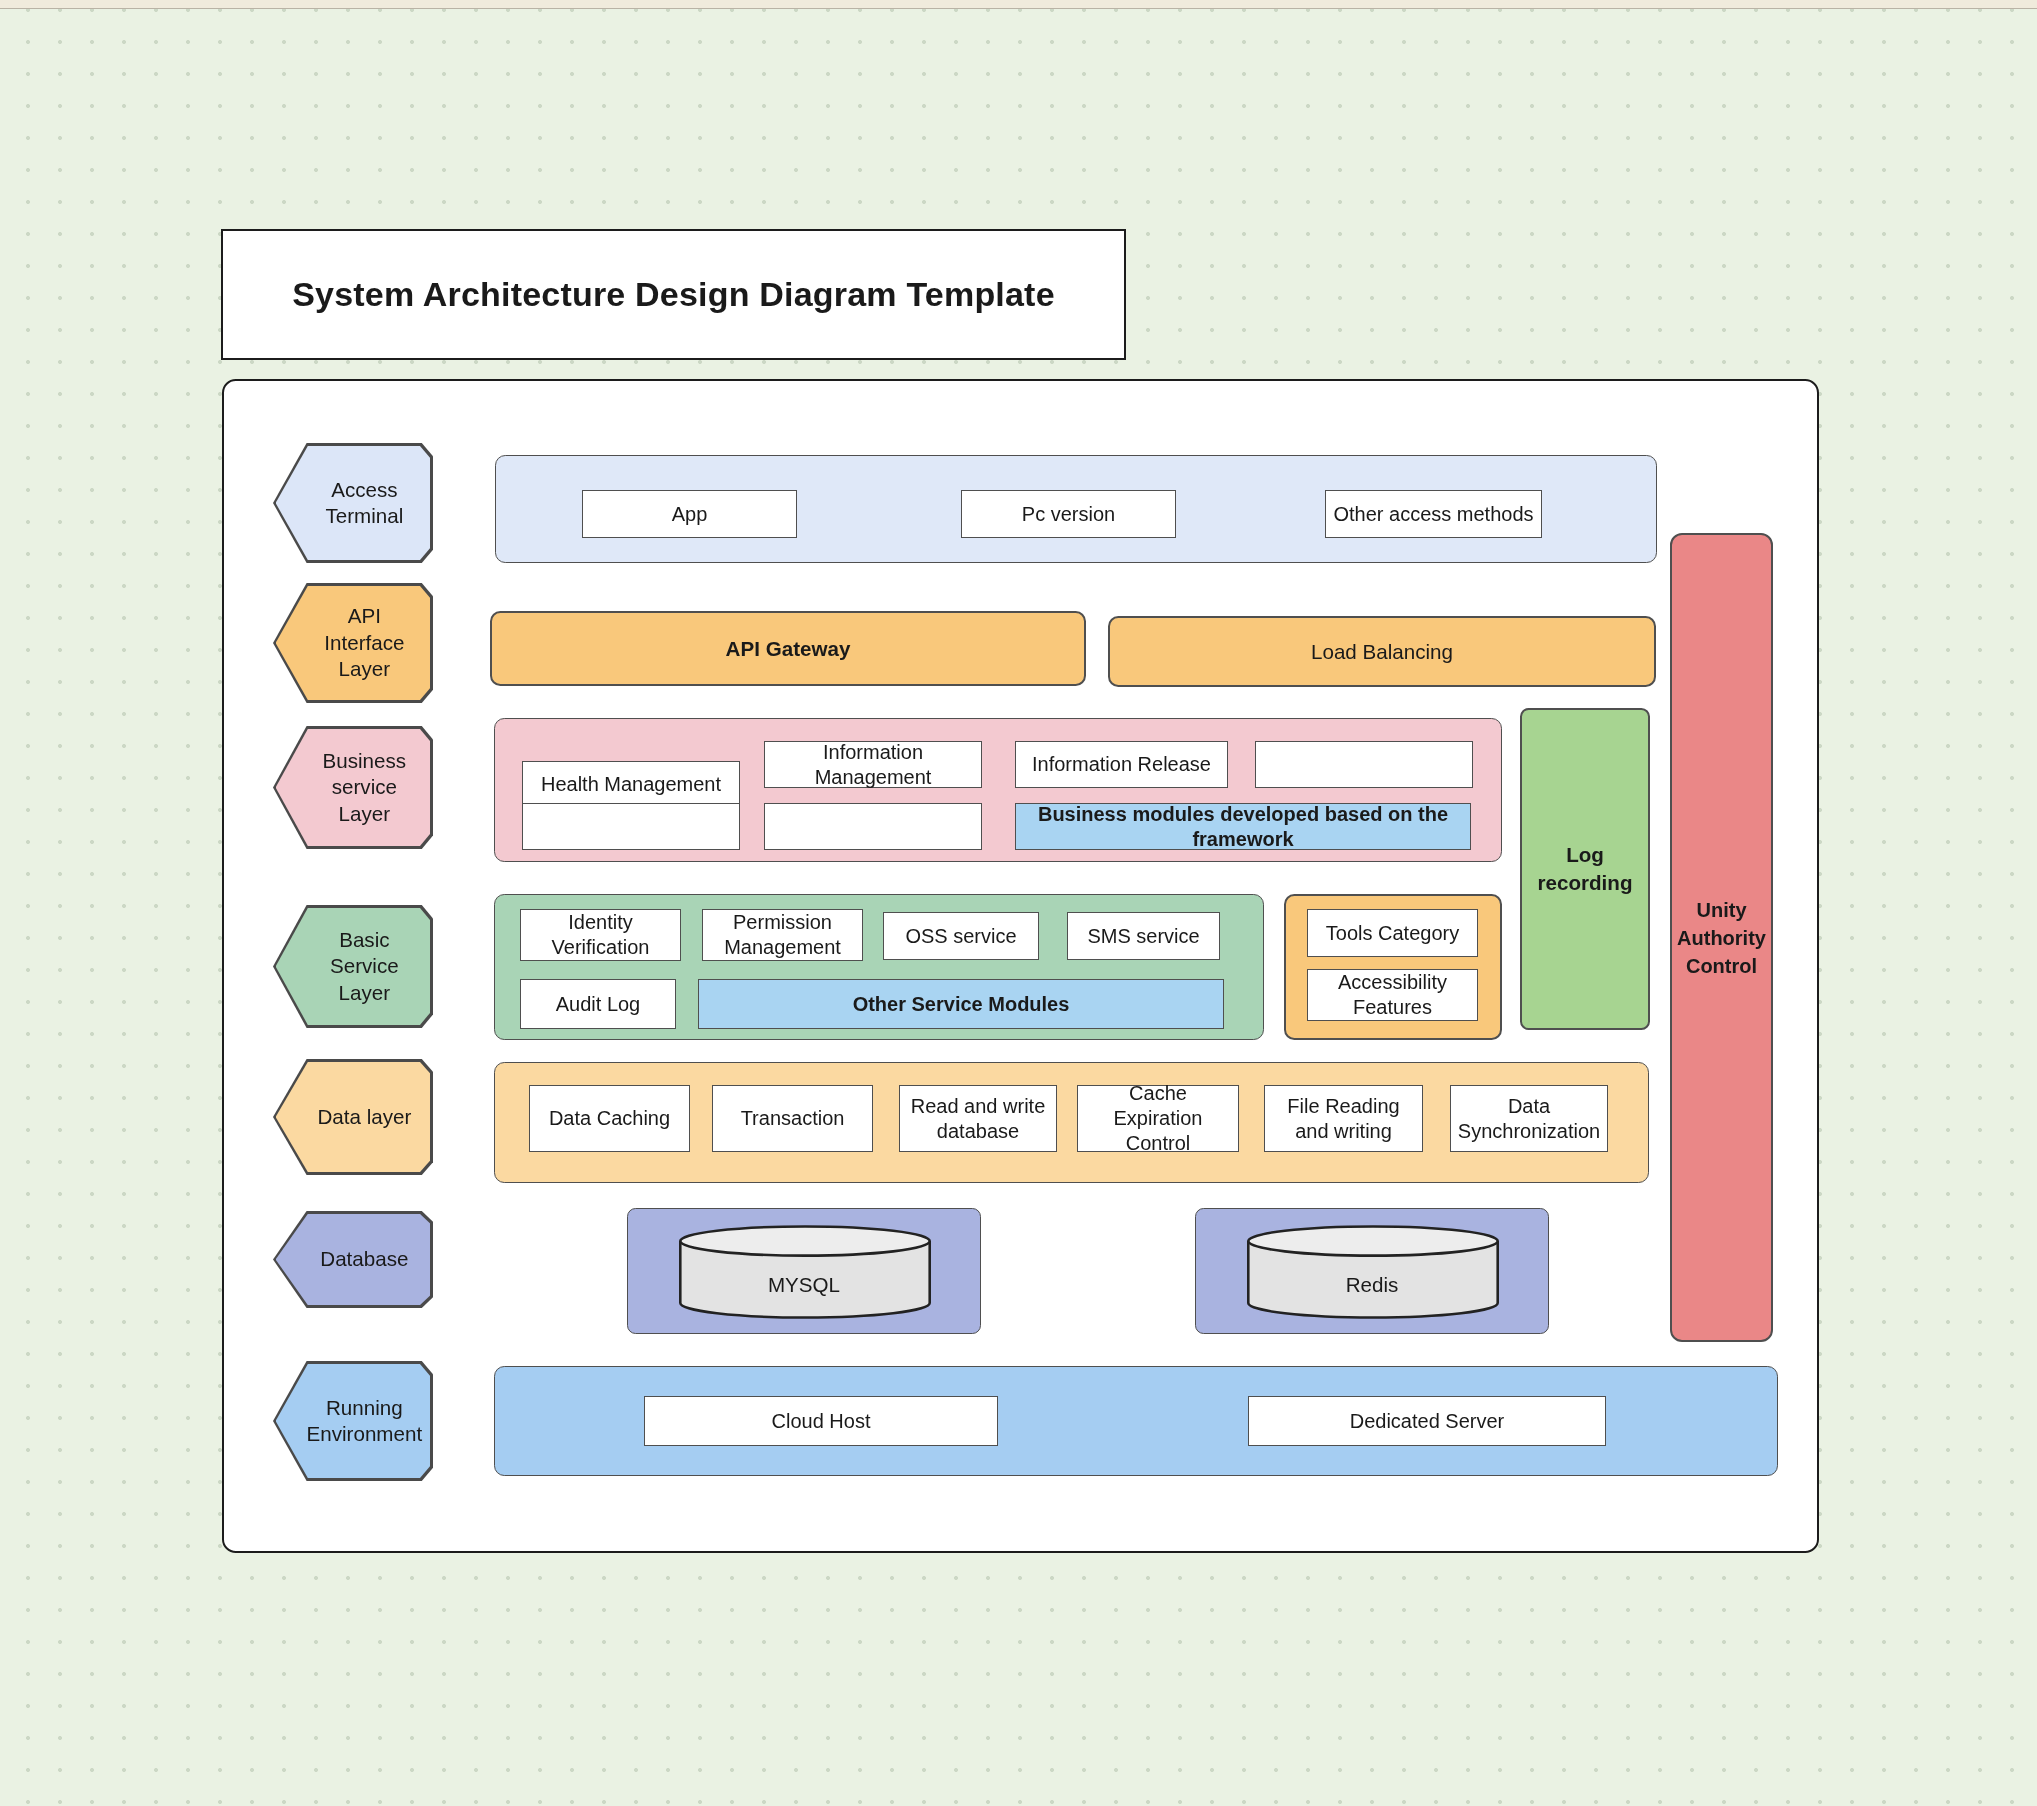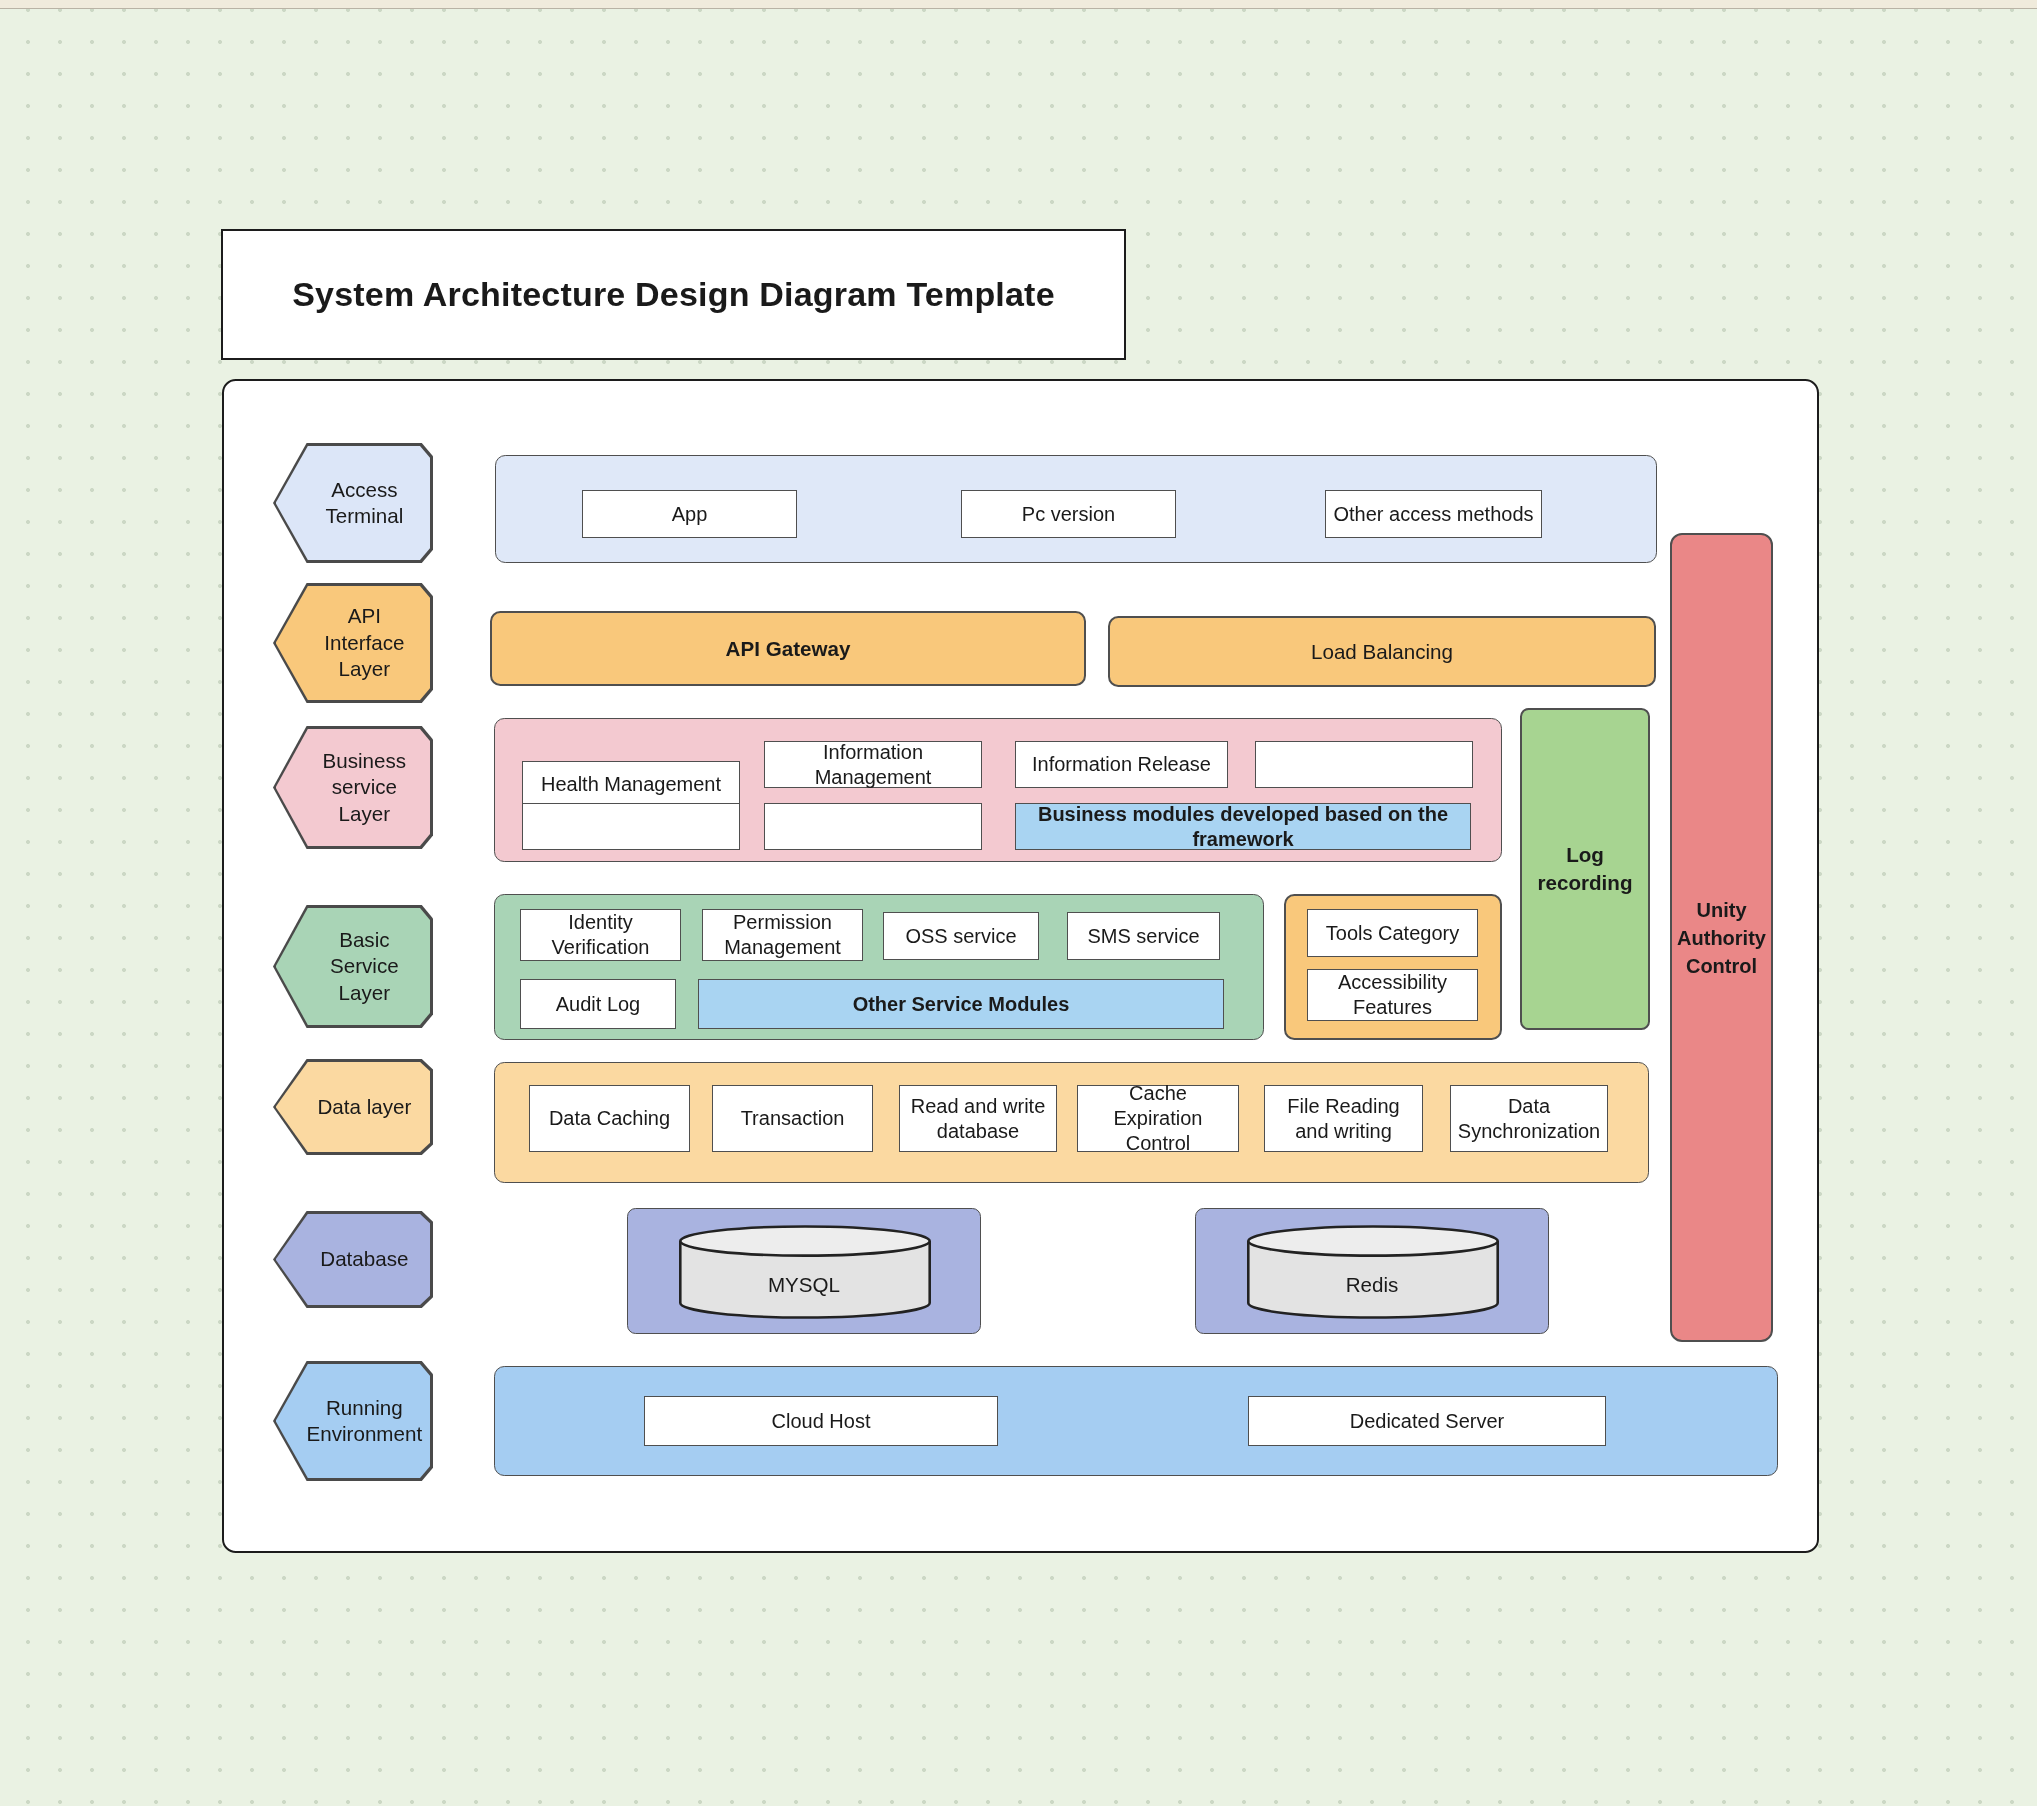--- a/index.html
+++ b/index.html
@@ -80,21 +80,21 @@
 </div>
 <div class="abs hex" style="left:273px; top:583px; width:160px; height:120px;">
   <div class="hex-in" style="--c:#f9c87b;">API Interface Layer</div>
 </div>
 <div class="abs hex" style="left:273px; top:726px; width:160px; height:123px;">
   <div class="hex-in" style="--c:#f3c9d0;">Business service Layer</div>
 </div>
 <div class="abs hex" style="left:273px; top:905px; width:160px; height:123px;">
   <div class="hex-in" style="--c:#a9d4b6;">Basic Service Layer</div>
 </div>
-<div class="abs hex" style="left:273px; top:1059px; width:160px; height:96px;">
+<div class="abs hex" style="left:273px; top:1059px; width:160px; height:116px;">
   <div class="hex-in" style="--c:#fbd9a1;">Data layer</div>
 </div>
 <div class="abs hex" style="left:273px; top:1211px; width:160px; height:97px;">
   <div class="hex-in" style="--c:#a9b3e0;">Database</div>
 </div>
 <div class="abs hex" style="left:273px; top:1361px; width:160px; height:120px;">
   <div class="hex-in" style="--c:#a5cdf2;">Running Environment</div>
 </div>
 
 <div class="abs group" style="left:495px; top:455px; width:1162px; height:108px; --c:#dfe8f8;"></div>

